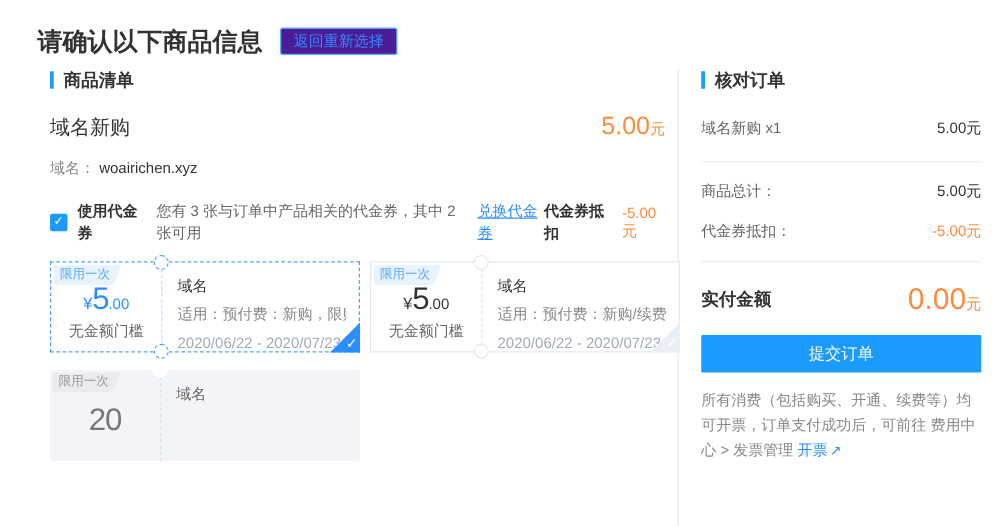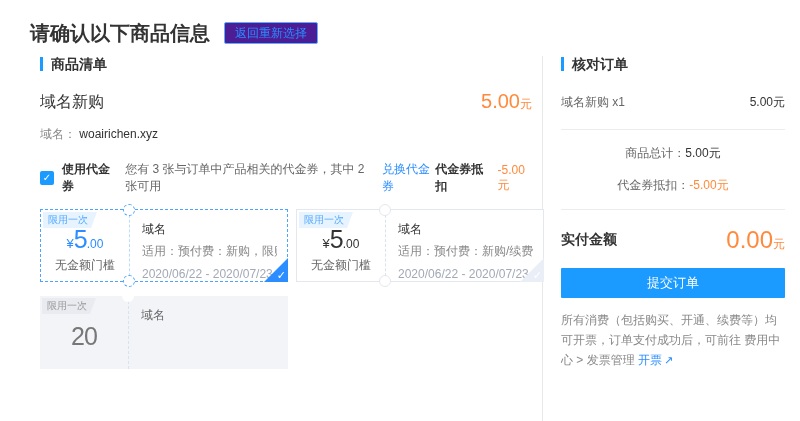--- a/index.html
+++ b/index.html
@@ -45,21 +45,21 @@
   
   .coupon-header { margin-top:28px; }
   .voucher-row { display:flex; align-items:center; margin-top:16px; }
   .checkbox {
     width:14px; height:14px; background:#1b9aff; border-radius:2px;
     color:#fff; font-size:10px; line-height:14px; text-align:center;
     margin-right:8px; flex-shrink:0; cursor:pointer;
   }
   .use-label { font-weight:bold; color:#333; margin-right:10px; }
   .hint { color:#666; margin-right:10px; }
-  .exchange { color:#2b8dff; }
+  .exchange { color:#2b8dff;text-decoration:underline; }
   .voucher-right { margin-left:auto; display:flex; align-items:center; }
   .ded-label { color:#333; font-weight:bold; margin-right:10px; }
   .ded-value { color:#ff8a3b; }
 
   .cards { display:grid; grid-template-columns:248px 248px; gap:14px 8px; margin-top:14px; }
   .card { position:relative; height:73px; display:flex; background:#fff; }
   .card.selected   { border:1px dashed #4da3ff; }
   .card.selectable { border:1px solid #e4e8ee; }
   .card.disabled   { background:#f3f4f7; }
 
@@ -102,21 +102,21 @@
     border-left:24px solid transparent; border-bottom:24px solid #2b8dff;
   }
   .card.selectable .corner { border-bottom-color:#eaeff7; }
   .corner-check { position:absolute; right:1px; bottom:-1px; color:#fff; font-size:11px; line-height:14px; }
 
   
   .summary-item { display:flex; justify-content:space-between; margin:22px 0 18px 0; }
   .si-name { color:#666; }
   .si-price { color:#333; }
   .right hr { border:none; border-top:1px solid #ececec; margin:0; }
-  .summary-row { display:flex; justify-content:center; margin:15px 0; }
+  .summary-row { display:flex; justify-content:space-between; margin:15px 0; }
   .sr-label { color:#666; }
   .sr-value { color:#333; }
   .sr-value.orange { color:#ff8a3b; }
   .total-row { display:flex; justify-content:space-between; align-items:center; margin:16px 0 14px 0; }
   .total-label { font-size:14px; font-weight:bold; color:#333; }
   .total-value { color:#ff8a3b; font-size:24px; }
   .submit-btn {
     display:block; width:100%; height:30px; background:#1b9aff; color:#fff;
     border:none; border-radius:1px; font-size:13px; cursor:pointer;
     font-family:inherit;

